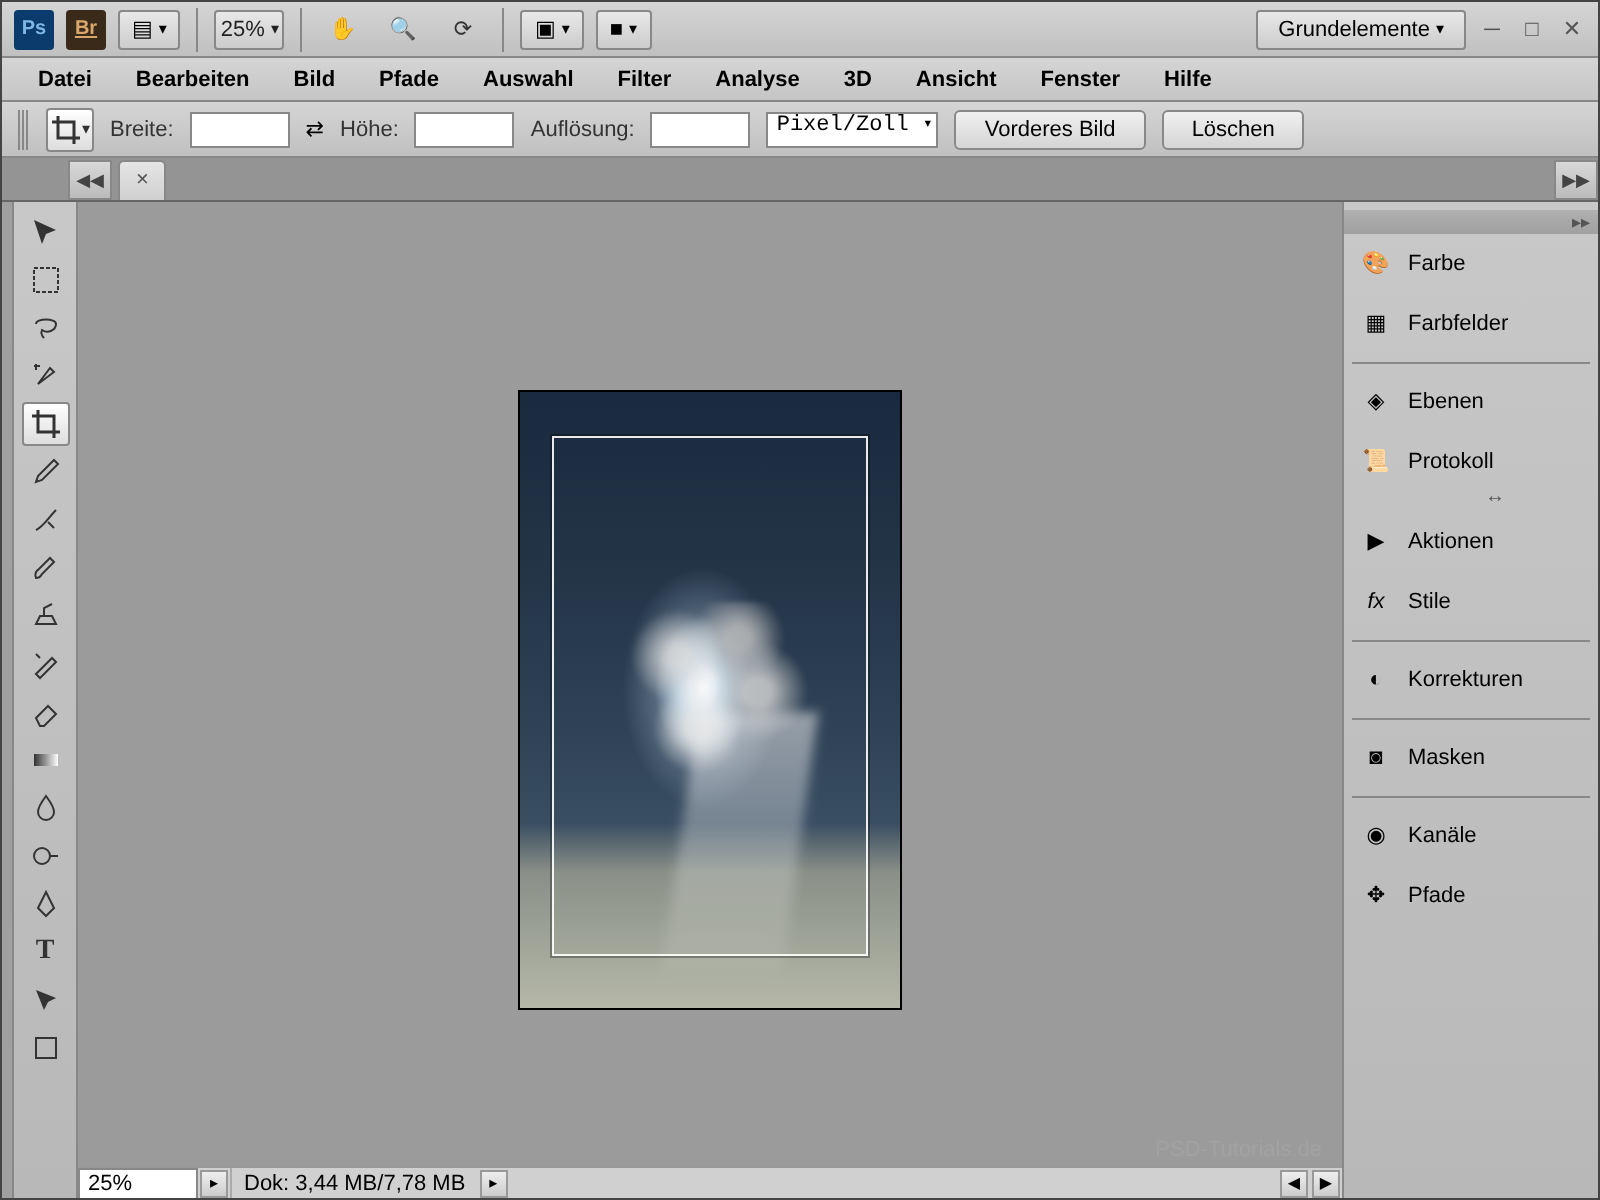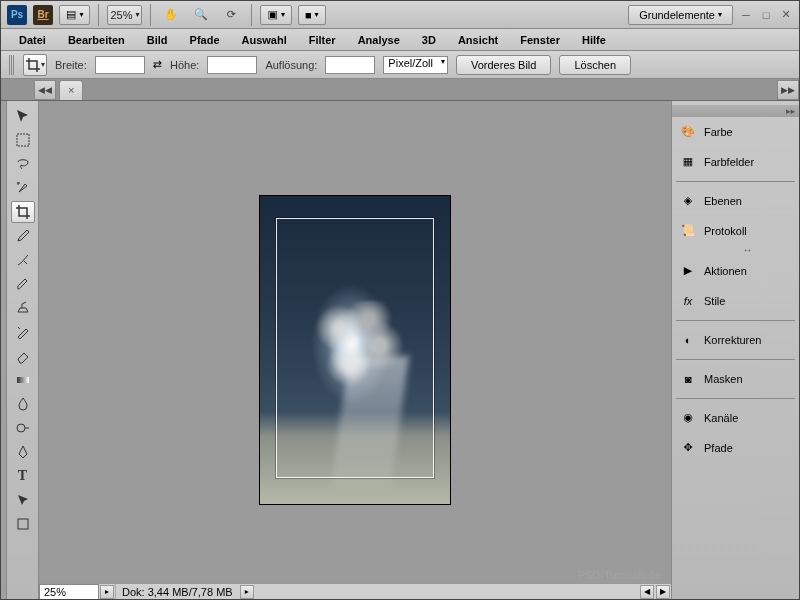--- a/index.html
+++ b/index.html
@@ -11,21 +11,21 @@
 .top-btn { height: 20px; padding: 0 6px; background: linear-gradient(#e8e8e8,#ccc); border: 1px solid #888; border-radius:2px; display:flex; align-items:center; gap:3px; cursor:pointer;}
 .top-sep { width:1px; height: 22px; background: #888; margin: 0 2px;}
 .zoom-sel { color: #222; font-size:11px; padding:0 2px; }
 .workspace-sel { margin-left:auto; font-weight:normal; padding: 2px 10px;}
 .wc { width:14px; height:14px; display:flex; align-items:center; justify-content:center; color:#555;}
 .menubar { height: 22px; background: linear-gradient(#d5d5d5,#c5c5c5); display:flex; align-items:center; padding: 0 8px; gap:2px; border-bottom:1px solid #888;}
 .menu-item { padding: 3px 10px; cursor:pointer;font-weight:bold;}
 .optbar { height: 28px; background: linear-gradient(#d5d5d5,#c0c0c0); display:flex; align-items:center; padding: 0 8px; gap:8px; border-bottom:1px solid #888;}
 .opt-input { width: 50px; height:18px; background:#fff; border:1px solid #888; padding:0 3px;}
 .opt-btn { height:20px; padding: 0 14px; background: linear-gradient(#f0f0f0,#d5d5d5); border:1px solid #888; border-radius:3px; cursor:pointer;}
-.opt-sel { height:18px; background:#fff; border:1px solid #888; padding:0 14px 0 4px; position:relative;}
+.opt-sel { height:18px; background:#fff; border:1px solid #888; padding:0 14px 0 4px; position:relative;font-family:Liberation Mono, monospace;}
 .opt-sel::after { content:"▾"; position:absolute; right:2px; font-size:8px;}
 .tabbar { height: 22px; background: #949494; display:flex; align-items:center; border-bottom:1px solid #666; padding-left:30px;}
 .tabbar-arrow { width: 22px; height: 20px; background:linear-gradient(#d8d8d8,#bbb); border:1px solid #888; display:flex; align-items:center; justify-content:center; font-size:9px; color:#444;}
 .doc-tab { height:20px; background:linear-gradient(#e5e5e5,#d0d0d0); border:1px solid #888; border-bottom:none; border-radius:3px 3px 0 0; padding:0 8px; display:flex; align-items:center; gap:6px; font-size:10px; color:#333; max-width:560px; white-space:nowrap; overflow:hidden;}
 .doc-close { cursor:pointer; color:#555;}
 .mid { flex:1; display:flex; min-height:0;}
 .toolbox { width: 32px; background: linear-gradient(#c8c8c8,#b8b8b8); border-right:1px solid #888; display:flex; flex-direction:column; align-items:center; padding-top:4px; gap:2px;}
 .tool { width:24px; height:22px; display:flex; align-items:center; justify-content:center; color:#333; cursor:pointer; border:1px solid transparent;}
 .tool.active { background:linear-gradient(#fff,#ddd); border:1px solid #888; border-radius:2px;}
 .tool svg { width:16px; height:16px;}

